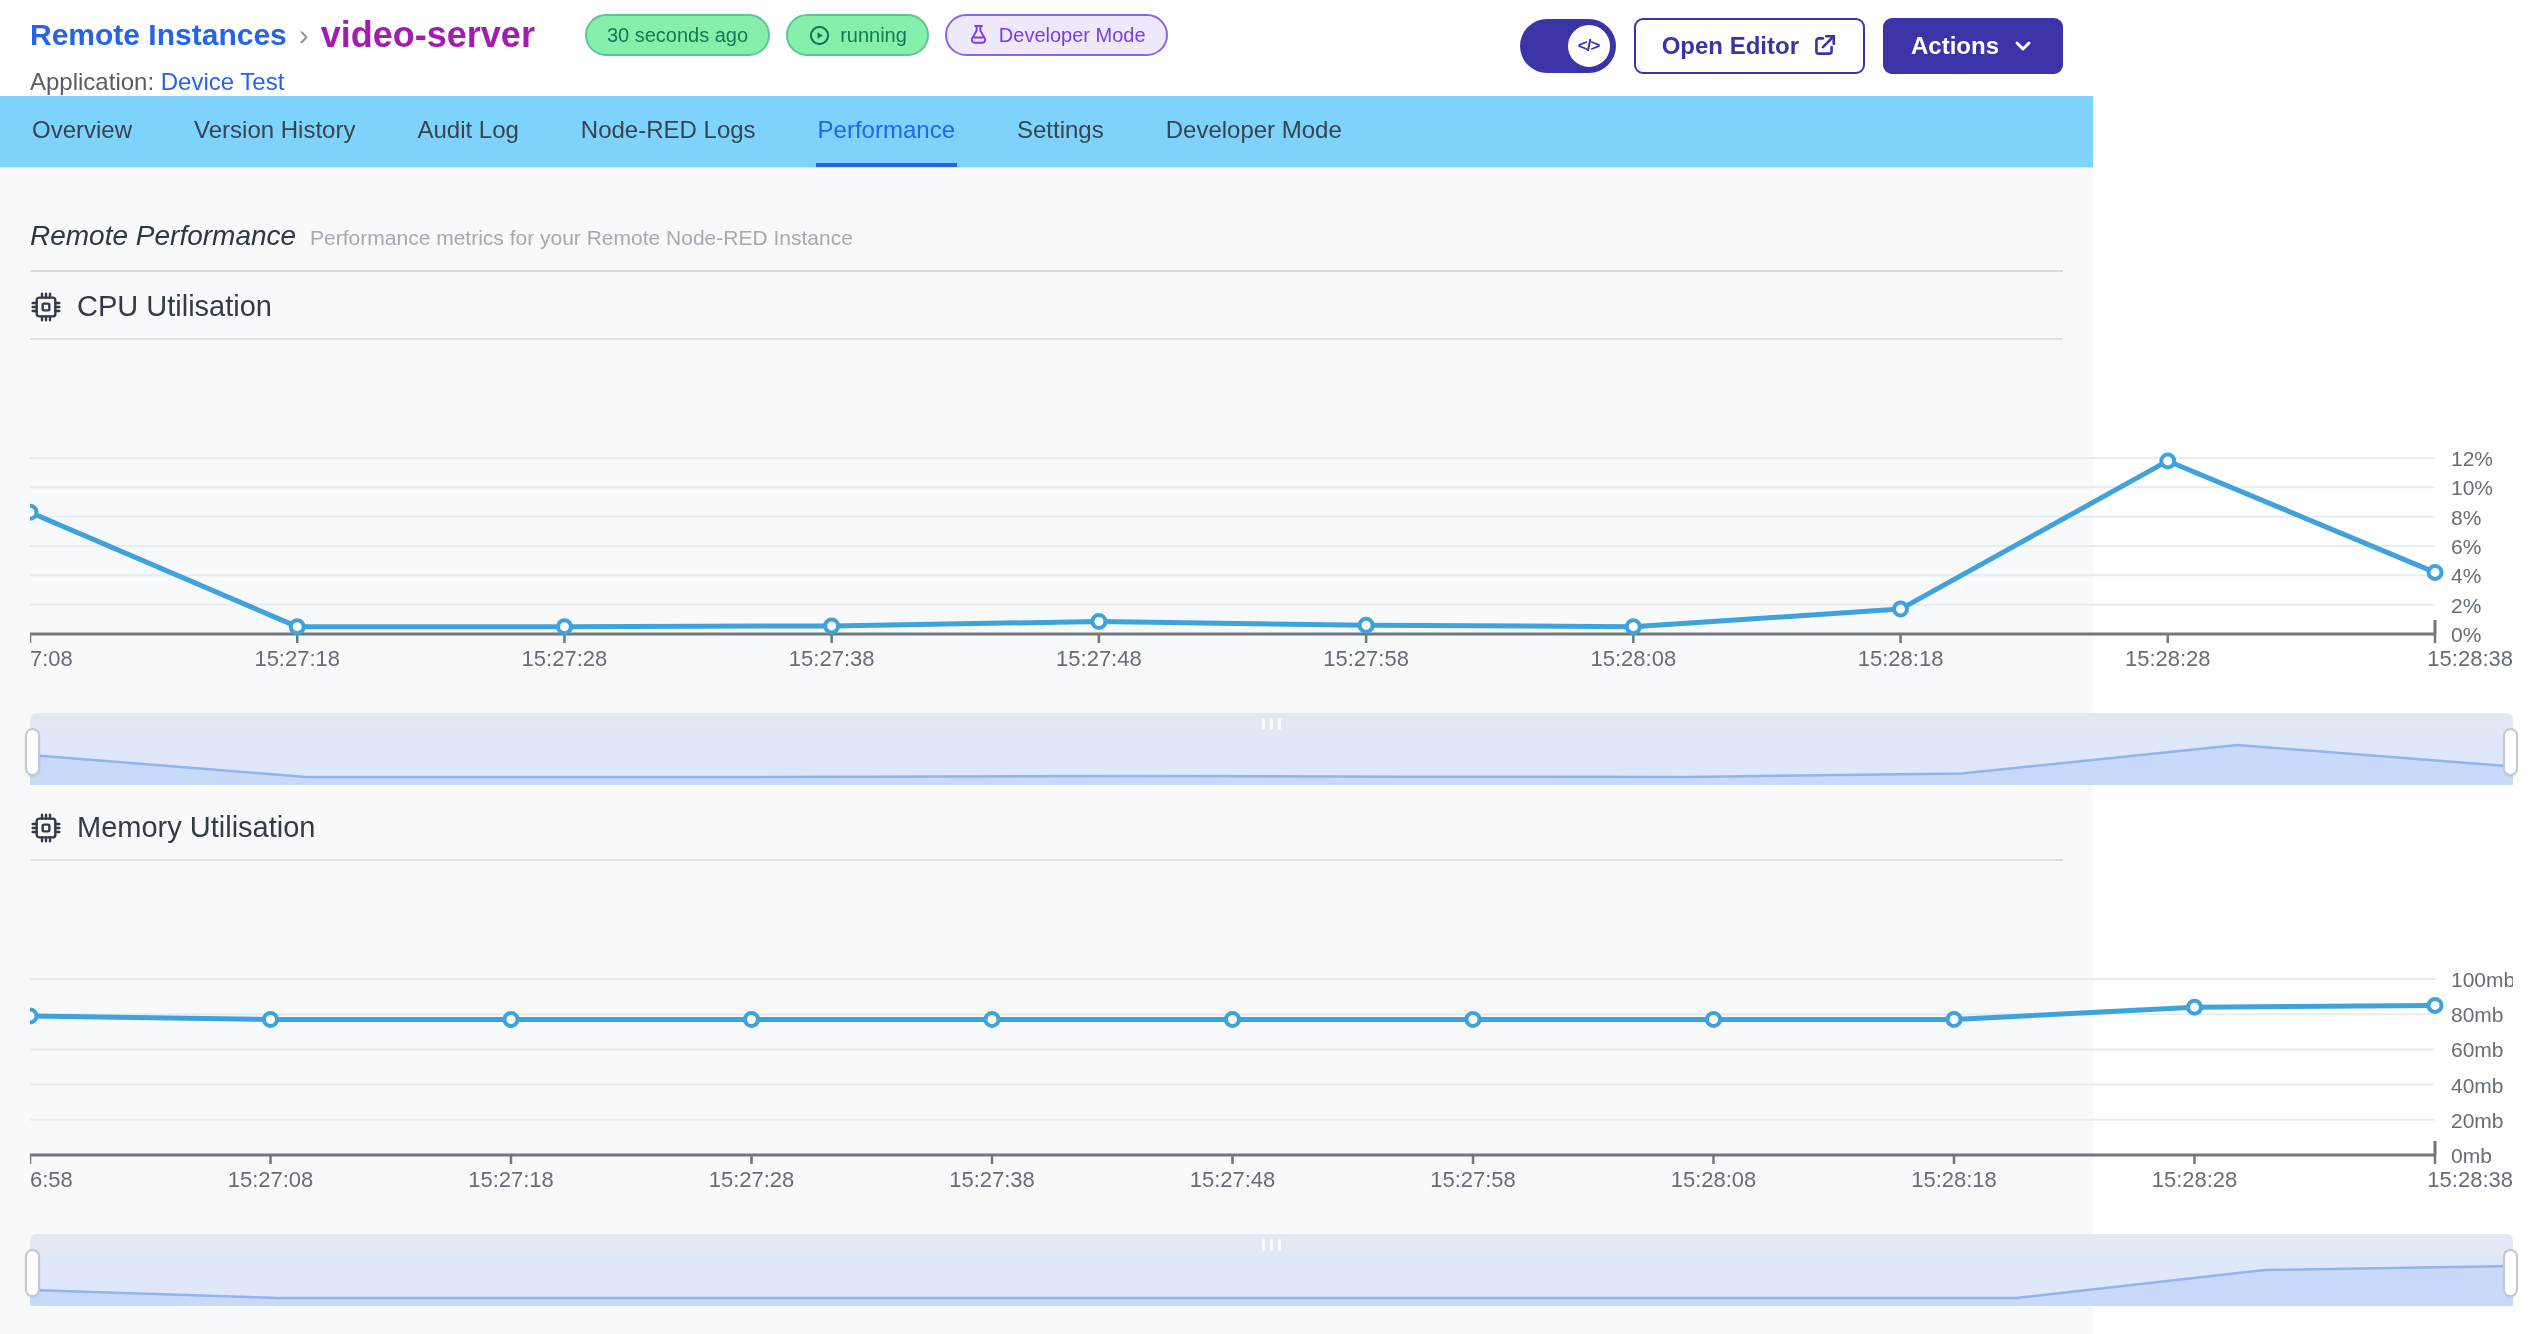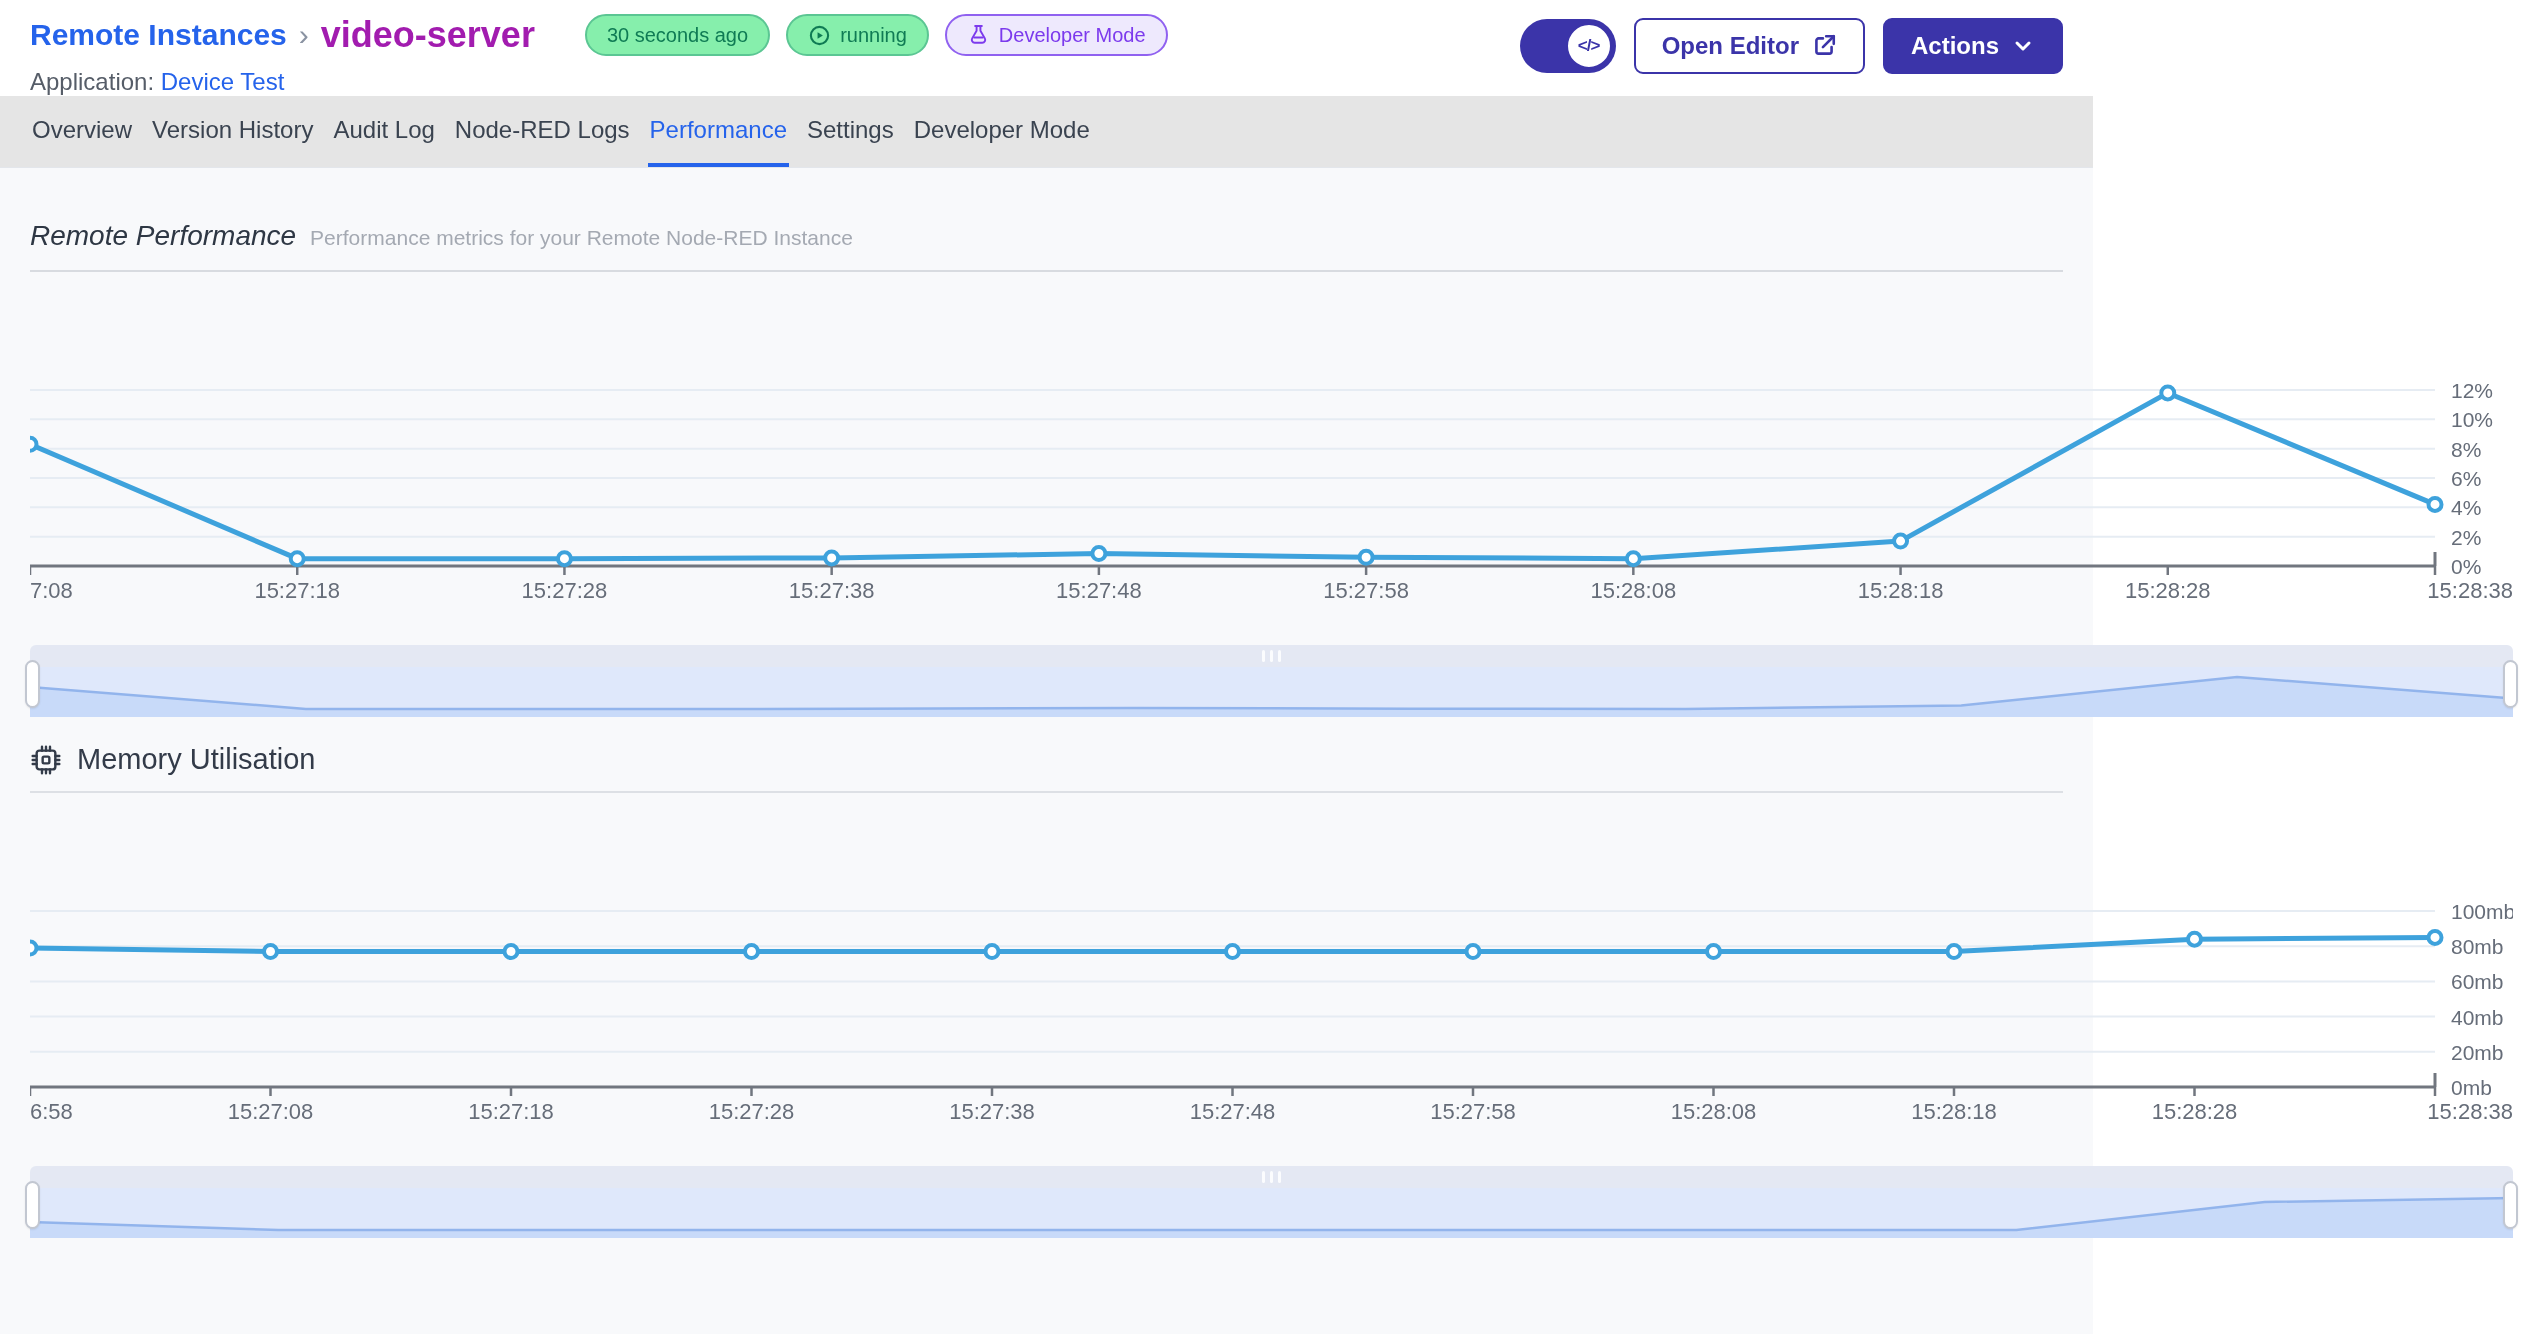--- a/index.html
+++ b/index.html
@@ -24,21 +24,21 @@
   .toggle { width:96px; height:54px; border-radius:27px; background:#3B34A9; position:relative; cursor:pointer; flex:none; }
   .toggle-knob { position:absolute; top:4px; right:4px; width:46px; height:46px; border-radius:50%;
                  background:#fff; border:2px solid #3B34A9; display:flex; align-items:center; justify-content:center;
                  color:#3B34A9; font-weight:700; font-size:17px; letter-spacing:-1px; }
   .btn { height:56px; border-radius:9px; display:flex; align-items:center; justify-content:center; gap:12px;
          font-size:24px; font-weight:700; cursor:pointer; padding:0 26px; }
   .btn.outline { background:#fff; border:2px solid #3B34A9; color:#3B34A9; }
   .btn.solid { background:#3B34A9; border:2px solid #3B34A9; color:#fff; }
 
   
-  .tabs { background:#e5e5e5; display:flex; gap:16px; padding:0 30px; height:72px; border-bottom:1px solid #E3E6EB; }
+  .tabs { background:#7dd3fc; display:flex; gap:58px; padding:0 30px; height:72px; border-bottom:1px solid #E3E6EB; }
   .tab { display:flex; align-items:center; font-size:24px; color:#3A4350; cursor:pointer;
          border-bottom:4px solid transparent; padding:0 2px; }
   .tab.active { color:#2563EB; border-bottom-color:#2563EB; font-weight:500; }
 
   
   main { flex:1; background:#F8F9FB; padding:52px 30px 0 30px; }
   .page-title-row { display:flex; align-items:baseline; gap:14px; }
   .page-title { font-size:28px; color:#2E3744; font-weight:500;font-style:italic; }
   .page-subtitle { font-size:21px; color:#A4A9B2; }
   .divider { border-top:2px solid #D8DBE0; margin-top:18px; }
@@ -128,20 +128,28 @@
     <div class="tab">Developer Mode</div>
   </nav>
 
   <main>
     <div class="page-title-row">
       <span class="page-title">Remote Performance</span>
       <span class="page-subtitle">Performance metrics for your Remote Node-RED Instance</span>
     </div>
     <div class="divider"></div>
 
+    <div class="chart-head">
+      <svg width="32" height="32" viewBox="0 0 24 24" fill="none" stroke="#333B49" stroke-width="1.8" stroke-linecap="round">
+        <rect x="5" y="5" width="14" height="14" rx="2"></rect>
+        <rect x="9.5" y="9.5" width="5" height="5" rx="1"></rect>
+        <path d="M9 2v3 M12 2v3 M15 2v3 M9 19v3 M12 19v3 M15 19v3 M2 9h3 M2 12h3 M2 15h3 M19 9h3 M19 12h3 M19 15h3"></path>
+      </svg>
+      <span class="chart-title">CPU Utilisation</span>
+    </div>
     <div class="divider2"></div>
     <svg class="chart" width="2483" height="338">
         <text x="2421" y="300" fill="#666D79" font-size="21" font-family="Liberation Sans, sans-serif">0%</text>
         <line x1="0" y1="262.6666666666667" x2="2405" y2="262.6666666666667" stroke="#E6ECF3" stroke-width="2"></line>
         <text x="2421" y="270.6666666666667" fill="#666D79" font-size="21" font-family="Liberation Sans, sans-serif">2%</text>
         <line x1="0" y1="233.33333333333334" x2="2405" y2="233.33333333333334" stroke="#E6ECF3" stroke-width="2"></line>
         <text x="2421" y="241.33333333333334" fill="#666D79" font-size="21" font-family="Liberation Sans, sans-serif">4%</text>
         <line x1="0" y1="204" x2="2405" y2="204" stroke="#E6ECF3" stroke-width="2"></line>
         <text x="2421" y="212" fill="#666D79" font-size="21" font-family="Liberation Sans, sans-serif">6%</text>
         <line x1="0" y1="174.66666666666669" x2="2405" y2="174.66666666666669" stroke="#E6ECF3" stroke-width="2"></line>

